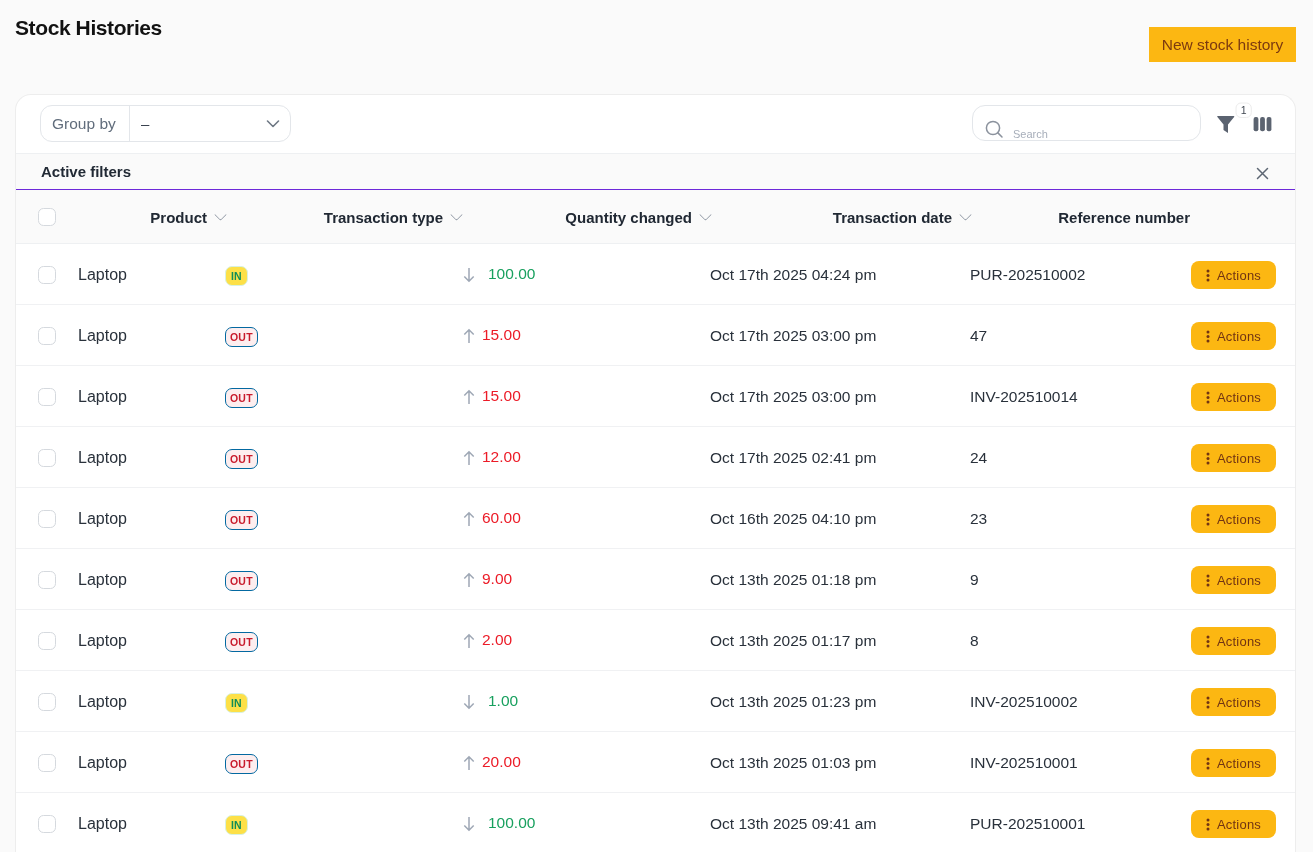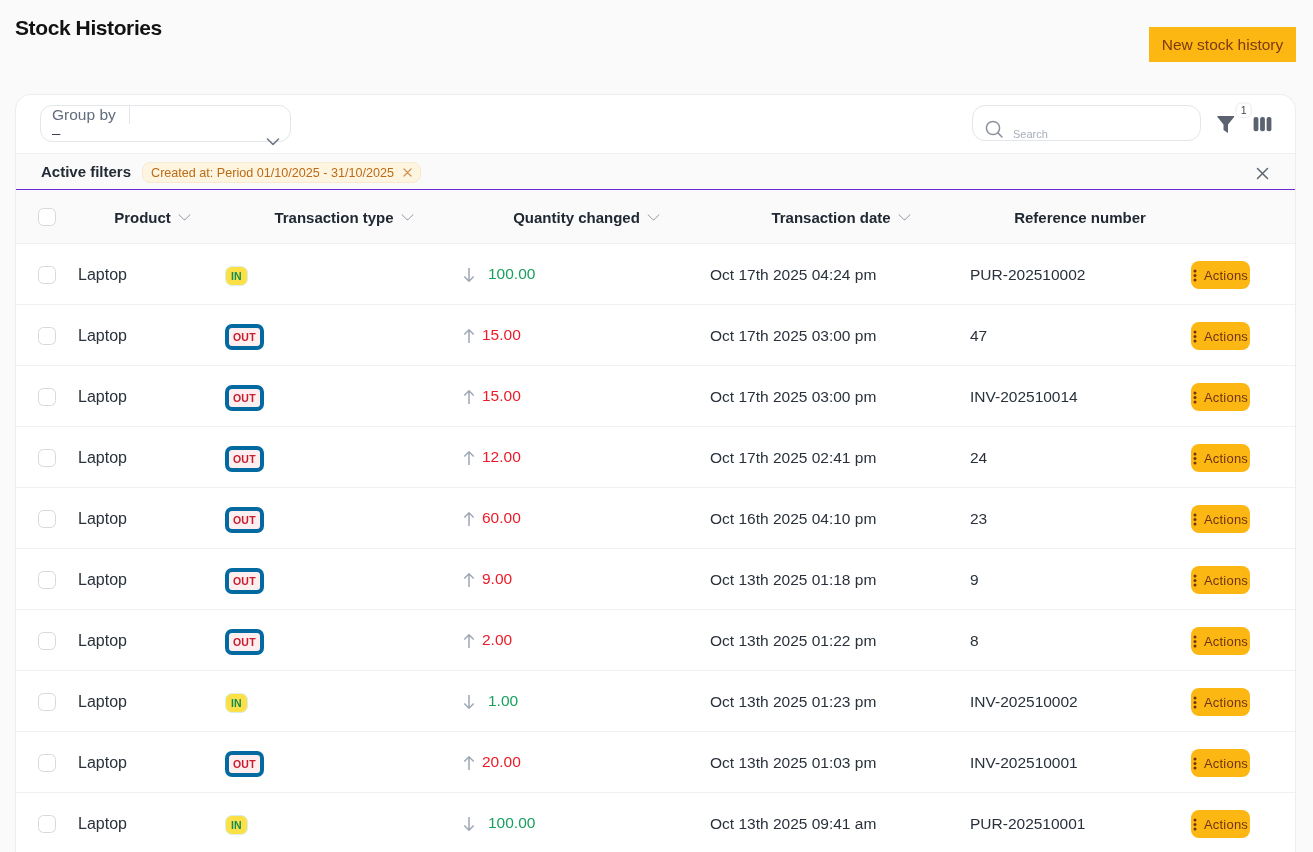--- a/index.html
+++ b/index.html
@@ -39,21 +39,20 @@
 }
 
 .toolbar { position: relative; height: 58px; }
 .groupctl {
   position: absolute; left: 24px; top: 10px;
   width: 251px; height: 37px;
   border: 1px solid #e3e6ea;
   border-radius: 12px;
   display: flex; align-items: stretch;
   background: #fff;
-  flex-direction: column;
 }
 .groupctl .lbl {
   width: 89px;
   border-right: 1px solid #e3e6ea;
   display: flex; align-items: center;
   padding-left: 11px;
   color: #616d7c; font-size: 15.5px;
 }
 .groupctl .val {
   flex: 1;
@@ -100,21 +99,21 @@
 
 table { border-collapse: collapse; table-layout: fixed; width: 1279px; }
 col.c1 { width: 62px; } col.c2 { width: 147px; } col.c3 { width: 236px; }
 col.c4 { width: 249px; } col.c5 { width: 260px; } col.c6 { width: 220px; }
 col.c7 { width: 105px; }
 thead th {
   height: 53px;
   padding-top: 2px;
   background: #fafafa;
   border-bottom: 1px solid #eef0f2;
-  text-align: center;
+  text-align: right;
   font-size: 15px; font-weight: bold; color: #202833;
   vertical-align: middle;
 }
 td.dt { font-size: 15.5px; }
 tbody td {
   height: 61px;
   border-bottom: 1px solid #f0f1f3;
   vertical-align: middle;
   font-size: 16px; color: #29313b;
   padding-top: 3px;
@@ -144,35 +143,35 @@
   color: #118d57;
   font-size: 10.5px; font-weight: bold;
   border-radius: 7px;
   padding: 3px 5px;
   letter-spacing: 0.2px;
 }
 .badge-out {
   display: inline-block;
   position: relative; top: 1px;
   background: #fdeeef;
-  border: 4px solid #0369a1;
+  border: 1px solid #0369a1;
   color: #c81b2c;
   font-size: 10.5px; font-weight: bold;
   border-radius: 7px;
   padding: 3px 4px;
   letter-spacing: 0.2px;
 }
 .qty { display: inline-flex; align-items: center; gap: 7px; padding-left: 2px; position: relative; top: 1px; }
 .qty .arr { display: inline-flex; }
 .qty .num { font-size: 15.5px; }
 .qty.up .num { color: #ec1b27; }
 .qty.down .num { color: #18a05e; margin-left: 6px; }
 .actbtn {
   margin-left: 1px;
-  width: 59px; height: 28px;
+  width: 85px; height: 28px;
   background: #fcb712;
   border-radius: 8px;
   display: inline-flex; align-items: center; justify-content: center;
   gap: 7px;
   color: #713413; font-size: 13px;
   letter-spacing: 0.2px;
 }
 .actbtn svg { display: block; }
 </style>
 </head>
@@ -202,23 +201,20 @@
         <g fill="#5b6370">
           <rect x="39.6" y="15" width="4.8" height="14.2" rx="2"></rect>
           <rect x="46.1" y="15" width="4.8" height="14.2" rx="2"></rect>
           <rect x="52.6" y="15" width="4.8" height="14.2" rx="2"></rect>
         </g>
       </svg>
     </div>
   </div>
   <div class="filterbar">
     <span class="aflabel">Active filters</span>
-    <span class="chip">Created at: Period 01/10/2025 - 31/10/2025<svg class="x" width="9" height="9" viewBox="0 0 9 9">
-          <path d="M1 1 L8 8 M8 1 L1 8" stroke="#cf9058" stroke-width="1.2" stroke-linecap="round"></path>
-        </svg></span>
     <svg class="close" width="13" height="13" viewBox="0 0 13 13">
         <path d="M1.5 1.5 L11.5 11.5 M11.5 1.5 L1.5 11.5" stroke="#5d6673" stroke-width="1.5" stroke-linecap="round"></path>
       </svg>
   </div>
   <table>
     <colgroup>
         <col class="c1">
         <col class="c2">
         <col class="c3">
         <col class="c4">
@@ -379,21 +375,21 @@
     <td>Laptop</td>
     <td><span class="badge-out">OUT</span></td>
     <td><span class="qty up">
               <span class="arr">
                 <svg width="12" height="16" viewBox="0 0 12 16" style="margin-top:2px">
                   <path d="M6 15 L6 1.8 M1.3 6.5 L6 1.8 L10.7 6.5" fill="none" stroke="#9ea7b5" stroke-width="1.5"></path>
                 </svg>
               </span>
               <span class="num">2.00</span>
             </span></td>
-    <td class="dt">Oct 13th 2025 01:22 pm</td>
+    <td class="dt">Oct 13th 2025 01:17 pm</td>
     <td class="dt">8</td>
     <td><span class="actbtn"><svg width="4" height="13" viewBox="0 0 4 13">
                 <circle cx="2" cy="2" r="1.5" fill="#713413"></circle>
                 <circle cx="2" cy="6.5" r="1.5" fill="#713413"></circle>
                 <circle cx="2" cy="11" r="1.5" fill="#713413"></circle>
               </svg>Actions</span></td>
   </tr>
   <tr>
     <td>
             <span class="cb"></span>

